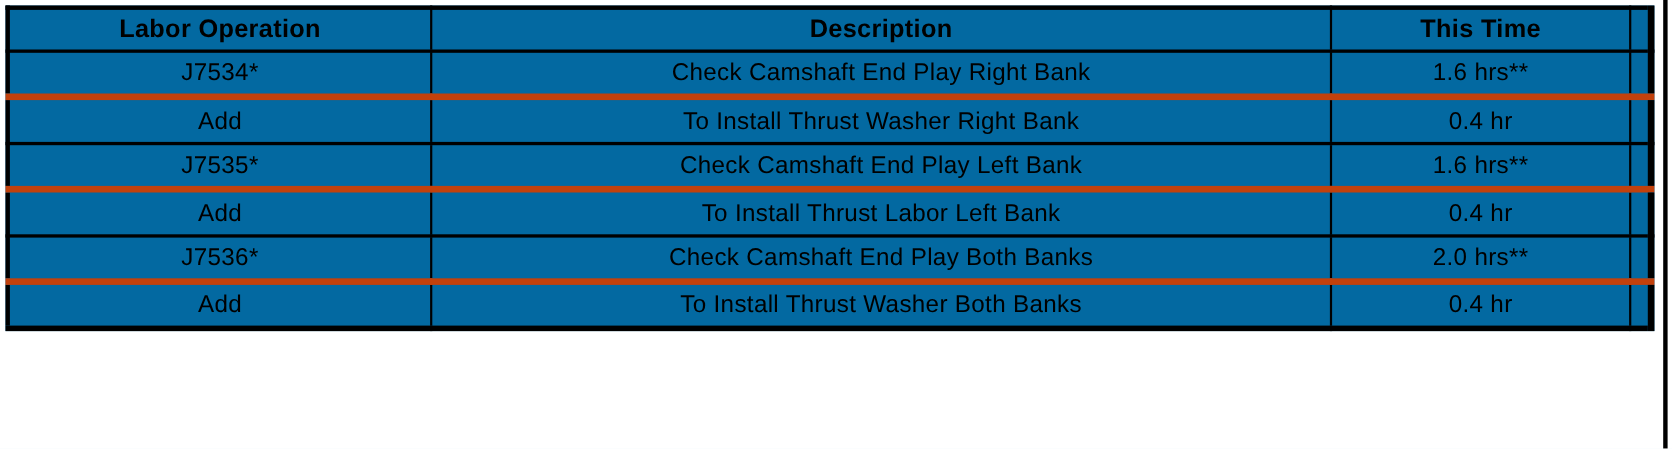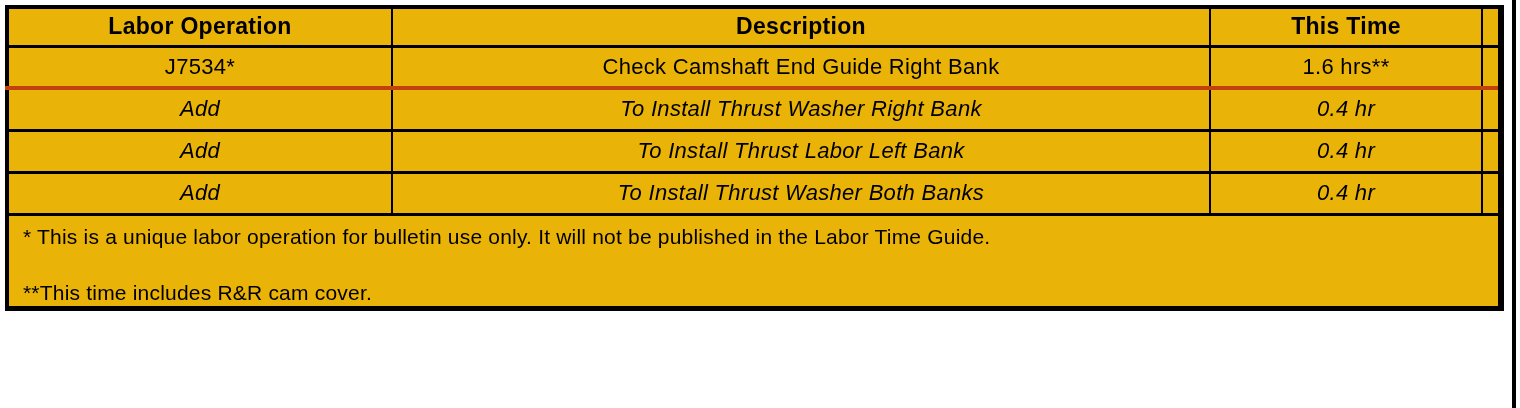--- a/index.html
+++ b/index.html
@@ -18,21 +18,21 @@
   }
   .table-wrap {
     position: absolute;
     top: 5px;
     left: 5px;
   }
   table.labor-table {
     border-collapse: collapse;
     table-layout: fixed;
     width: 1208px;
-    background: #eab308;
+    background: #0369a1;
     border: 4px solid #000000;
     border-right-width: 6px;
     border-bottom-width: 5px;
   }
   col.c-op   { width: 385px; }
   col.c-desc { width: 818px; }
   col.c-time { width: 272px; }
   col.c-gap  { width: 19px;  }
 
   th, td {
@@ -48,22 +48,22 @@
   thead tr {
     height: 39px;
     border-bottom: 3px solid #000000;
   }
   th {
     font-size: 23px;
     font-weight: bold;
     letter-spacing: 0.3px;
   }
   tr.data-row { height: 42px; }
-  tr.sep-thin  { border-bottom: 4px solid #c2410c; }
-  tr.sep-thick { border-bottom: 3px solid #000000; font-style: italic; }
+  tr.sep-thin  { border-bottom: 6px solid #c2410c; }
+  tr.sep-thick { border-bottom: 3px solid #000000; }
   td.cell {
     font-size: 22px;
     letter-spacing: 0.3px;
   }
   tr.footer-row { height: 91px; }
   td.footer-cell {
     text-align: left;
     vertical-align: top;
     padding: 7px 10px 0 14px;
     white-space: normal;
@@ -100,45 +100,51 @@
         <tr>
           <th class="v-div">Labor Operation</th>
           <th class="v-div">Description</th>
           <th class="v-div">This Time</th>
           <th></th>
         </tr>
       </thead>
       <tbody>
         <tr class="data-row sep-thin">
           <td class="cell v-div">J7534*</td>
-          <td class="cell v-div">Check Camshaft End Guide Right Bank</td>
+          <td class="cell v-div">Check Camshaft End Play Right Bank</td>
           <td class="cell v-div">1.6 hrs**</td>
           <td></td>
         </tr>
         <tr class="data-row sep-thick">
           <td class="cell v-div">Add</td>
           <td class="cell v-div">To Install Thrust Washer Right Bank</td>
           <td class="cell v-div">0.4 hr</td>
           <td></td>
         </tr>
+        <tr class="data-row sep-thin">
+          <td class="cell v-div">J7535*</td>
+          <td class="cell v-div">Check Camshaft End Play Left Bank</td>
+          <td class="cell v-div">1.6 hrs**</td>
+          <td></td>
+        </tr>
         <tr class="data-row sep-thick">
           <td class="cell v-div">Add</td>
           <td class="cell v-div">To Install Thrust Labor Left Bank</td>
           <td class="cell v-div">0.4 hr</td>
+          <td></td>
+        </tr>
+        <tr class="data-row sep-thin">
+          <td class="cell v-div">J7536*</td>
+          <td class="cell v-div">Check Camshaft End Play Both Banks</td>
+          <td class="cell v-div">2.0 hrs**</td>
           <td></td>
         </tr>
         <tr class="data-row sep-thick">
           <td class="cell v-div">Add</td>
           <td class="cell v-div">To Install Thrust Washer Both Banks</td>
           <td class="cell v-div">0.4 hr</td>
           <td></td>
         </tr>
-        <tr class="footer-row">
-          <td class="footer-cell" colspan="4">
-            <div class="footnote">* This is a unique labor operation for bulletin use only. It will not be published in the Labor Time Guide.</div>
-            <div class="footnote">**This time includes R&amp;R cam cover.</div>
-          </td>
-        </tr>
       </tbody>
     </table>
   </div>
   <div class="page-edge-line"></div>
 </div>
 
 </body></html>

